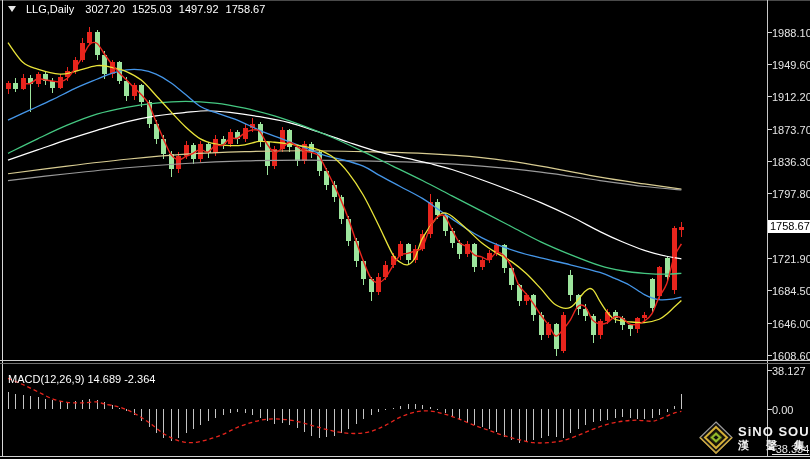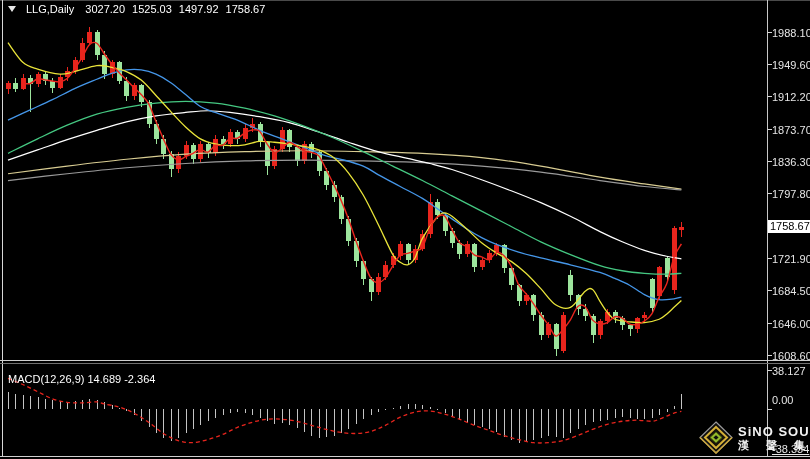--- a/index.html
+++ b/index.html
@@ -365,15 +365,15 @@
     <div class="axis-label" style="top: 59.5px;">1949.60</div>
     <div class="axis-label" style="top: 91.5px;">1912.20</div>
     <div class="axis-label" style="top: 124.5px;">1873.70</div>
     <div class="axis-label" style="top: 156.5px;">1836.30</div>
     <div class="axis-label" style="top: 188.5px;">1797.80</div>
     <div class="axis-label" style="top: 253.5px;">1721.90</div>
     <div class="axis-label" style="top: 285.5px;">1684.50</div>
     <div class="axis-label" style="top: 318.5px;">1646.00</div>
     <div class="axis-label" style="top: 350.5px;">1608.60</div>
     <div class="axis-label" style="top: 365.5px;">38.127</div>
-    <div class="axis-label" style="top: 395px;">0.00</div>
+    <div class="axis-label" style="top: 405px;">0.00</div>
     <div class="axis-label" style="top: 443.5px; text-decoration: underline;">-38.334</div>
   </div>
 
 </body></html>

